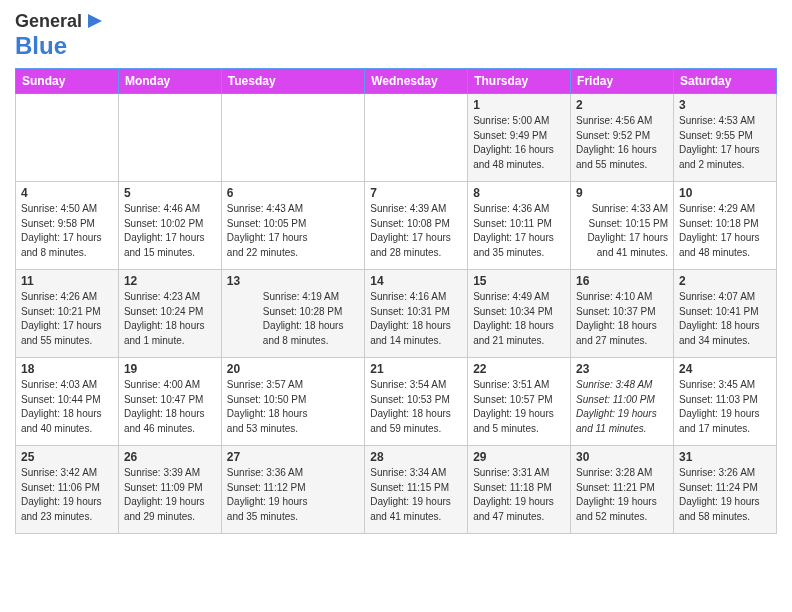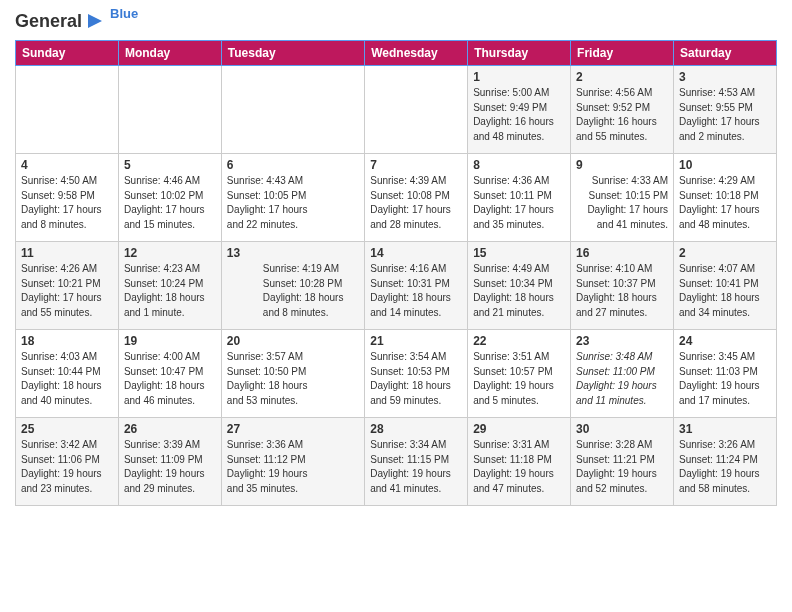--- a/index.html
+++ b/index.html
@@ -36,21 +36,21 @@
     .cal-subtitle {
       font-size: 16px;
       color: #333;
     }
     table {
       width: 100%;
       border-collapse: collapse;
       font-size: 10.5px;
     }
     thead tr th {
-      background: #be185d;
+      background: #d946ef;
       color: #fff;
       font-weight: bold;
       padding: 5px 6px;
       text-align: left;
       border: 1px solid #5a9bf0;
       font-size: 12px;
     }
     tbody tr td {
       border: 1px solid #ccc;
       vertical-align: top;
@@ -76,28 +76,28 @@
     }
     .empty-cell {
       background: #fff !important;
     }
   </style>
 </head>
 <body>
 
 <div class="container">
   <div class="header-area">
-    <div class="logo" style="align-items: flex-start;">
+    <div class="logo" style="flex-direction: column; align-items: flex-start;">
   <div style="display:flex;align-items:center;gap:2px">
     <span style="font-size:18px;font-weight:bold;color:#333">General</span>
     <svg width="22" height="22" viewBox="0 0 22 22">
       <polygon points="4,4 18,11 4,18" fill="#3a7bd5"></polygon>
     </svg>
   </div>
-  <div style="font-size:13px;font-weight:bold;color:#3a7bd5;margin-top:-4px">Blue</div>
+  <div style="font-size:24px;font-weight:bold;color:#3a7bd5;margin-top:-4px">Blue</div>
 </div>
     <div class="title-area">
       <div class="cal-title"></div>
       <div class="cal-subtitle"></div>
     </div>
   </div>
 
   <table>
     <thead>
       <tr>

